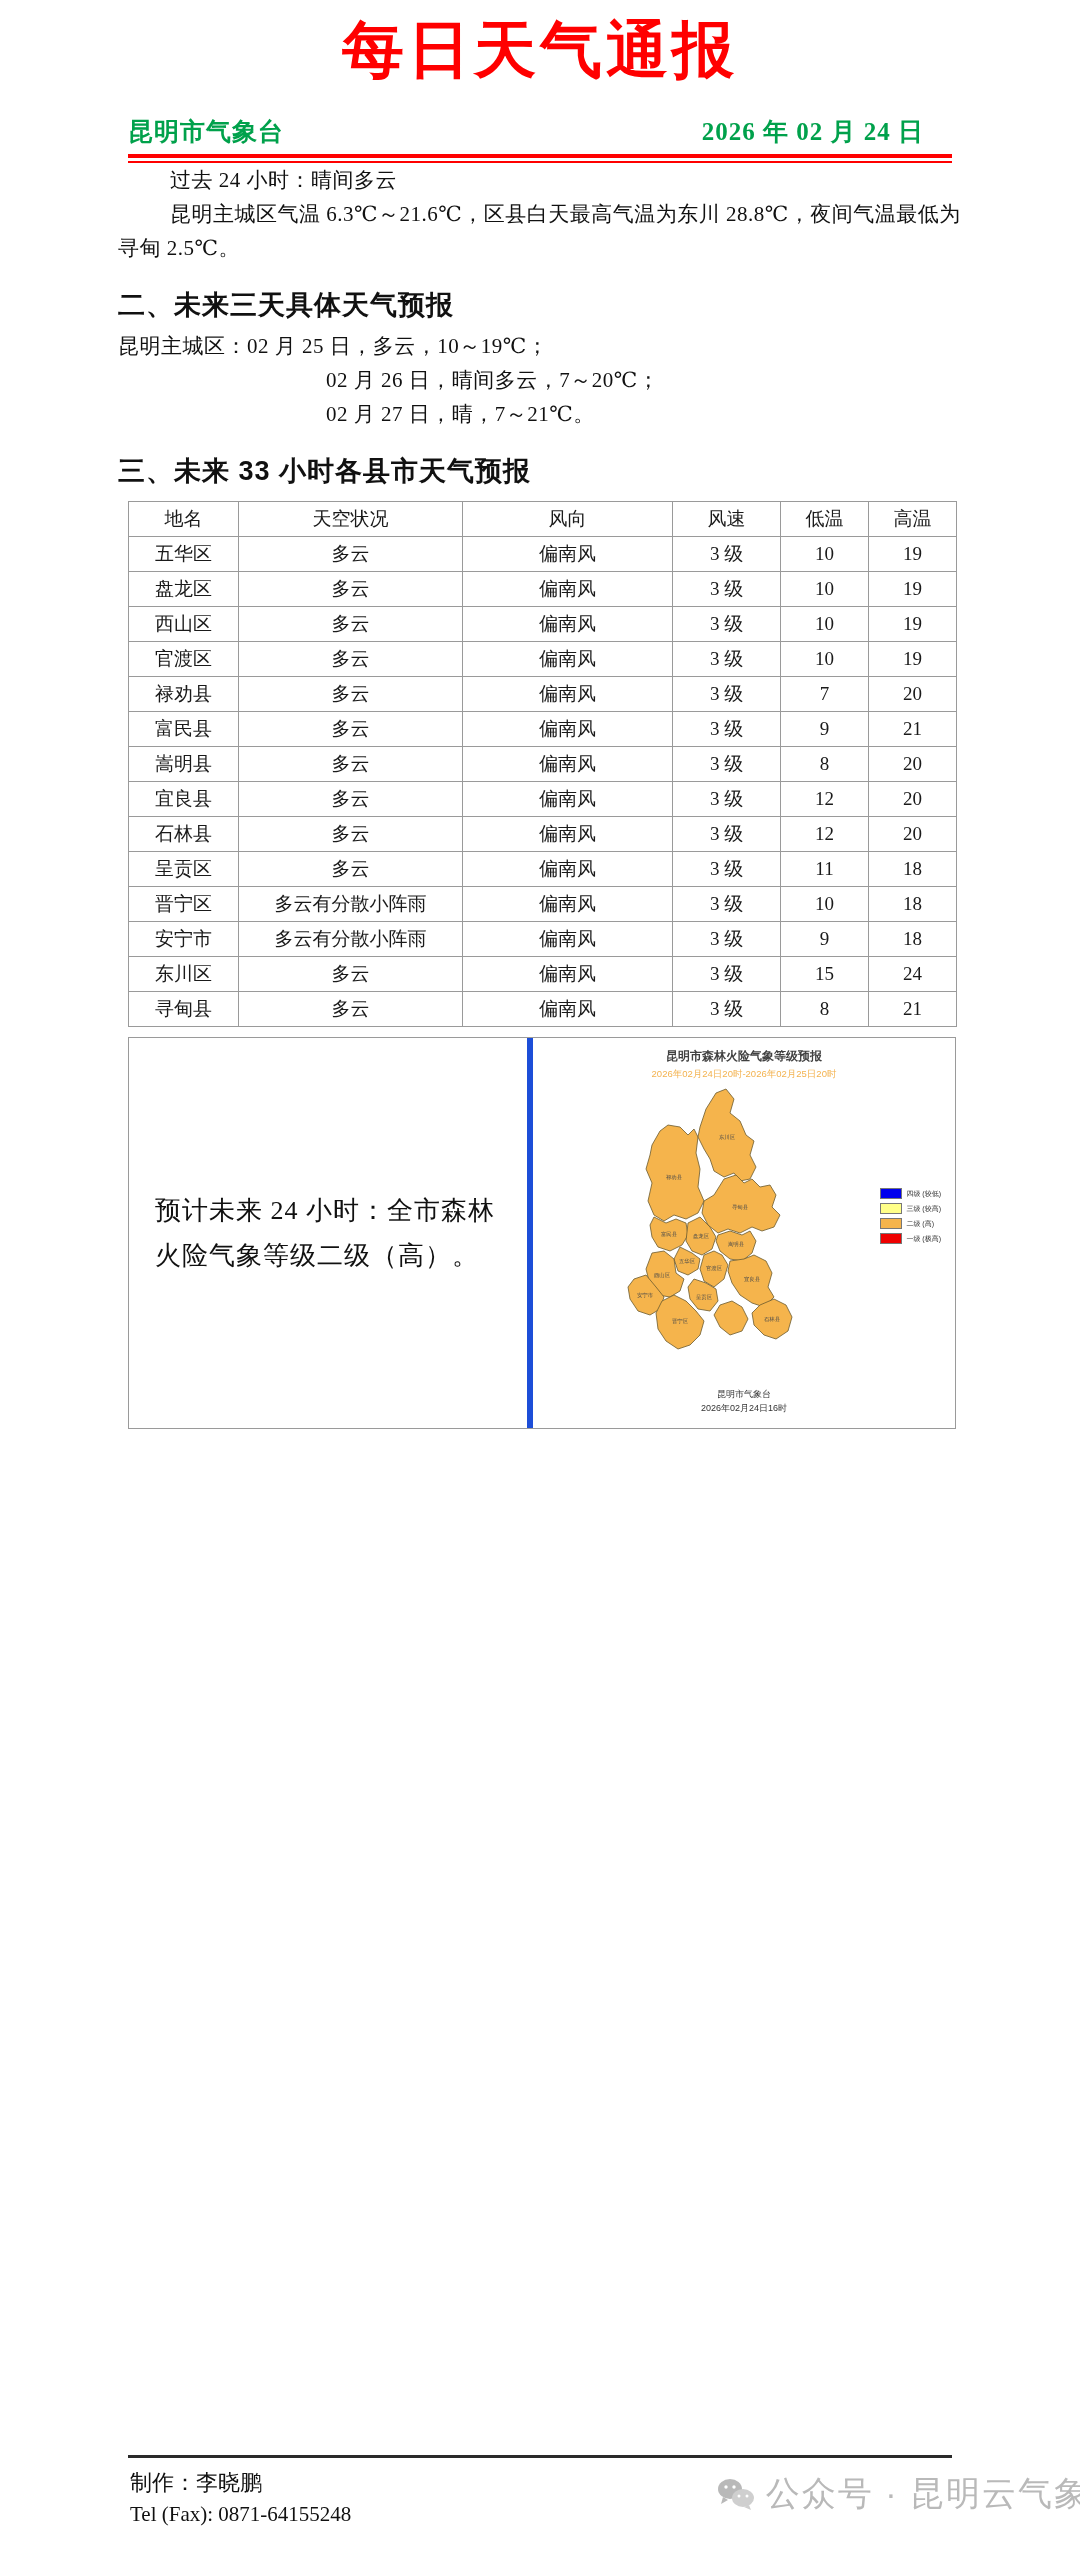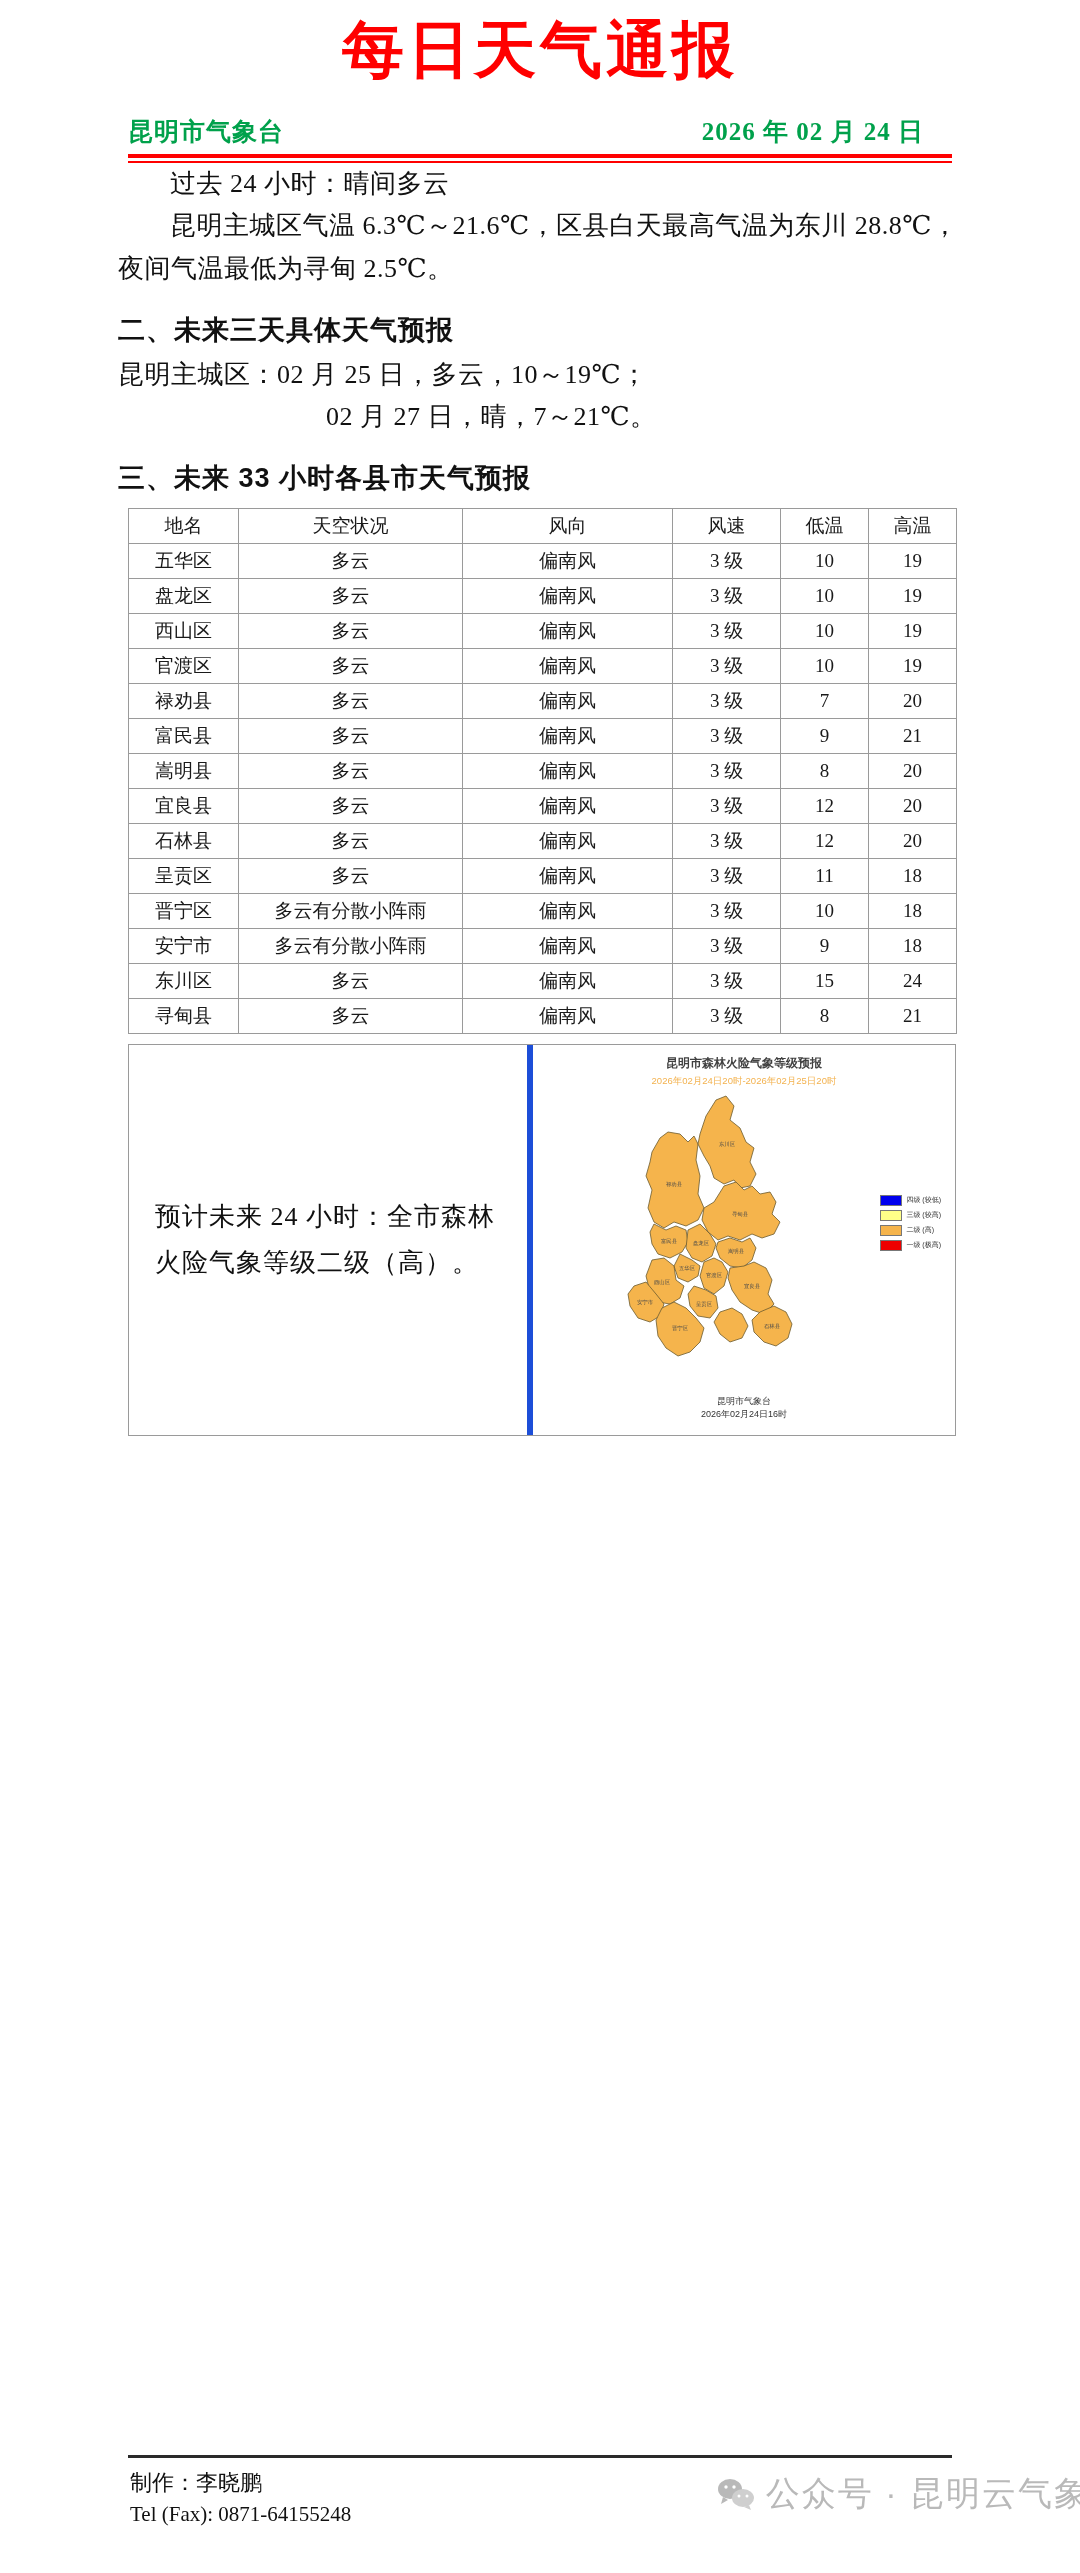--- a/index.html
+++ b/index.html
@@ -45,21 +45,21 @@
   
   .content{margin:0 110px 0 118px;}
   h2.sec{
     font-size:27px;
     font-weight:bold;
     margin:22px 0 6px 0;
     letter-spacing:1px;
     font-family:"Liberation Sans","DejaVu Sans",sans-serif;
   }
   p.body{
-    font-size:26px;
+    font-size:21px;
     line-height:1.62;
     margin:0;
     letter-spacing:0.5px;
   }
   p.indent{text-indent:52px;}
   p.hang{margin-left:208px;}
 
   
   .tbl-wrap{margin:12px 0 0 10px;}
   table.fcst{
@@ -202,20 +202,21 @@
   </div>
   <div class="rule"></div>
 
   <div class="content">
 
     <p class="body indent">过去 24 小时：晴间多云</p>
     <p class="body indent">昆明主城区气温 6.3℃～21.6℃，区县白天最高气温为东川 28.8℃，夜间气温最低为寻甸 2.5℃。</p>
 
     <h2 class="sec">二、未来三天具体天气预报</h2>
     <p class="body">昆明主城区：02 月 25 日，多云，10～19℃；</p>
+    <p class="body hang">02 月 26 日，晴间多云，7～20℃；</p>
     <p class="body hang">02 月 27 日，晴，7～21℃。</p>
 
     <h2 class="sec">三、未来 33 小时各县市天气预报</h2>
     <div class="tbl-wrap">
       <table class="fcst">
         <colgroup>
           <col class="c0">
             <col class="c1">
             <col class="c2">
             <col class="c3">

